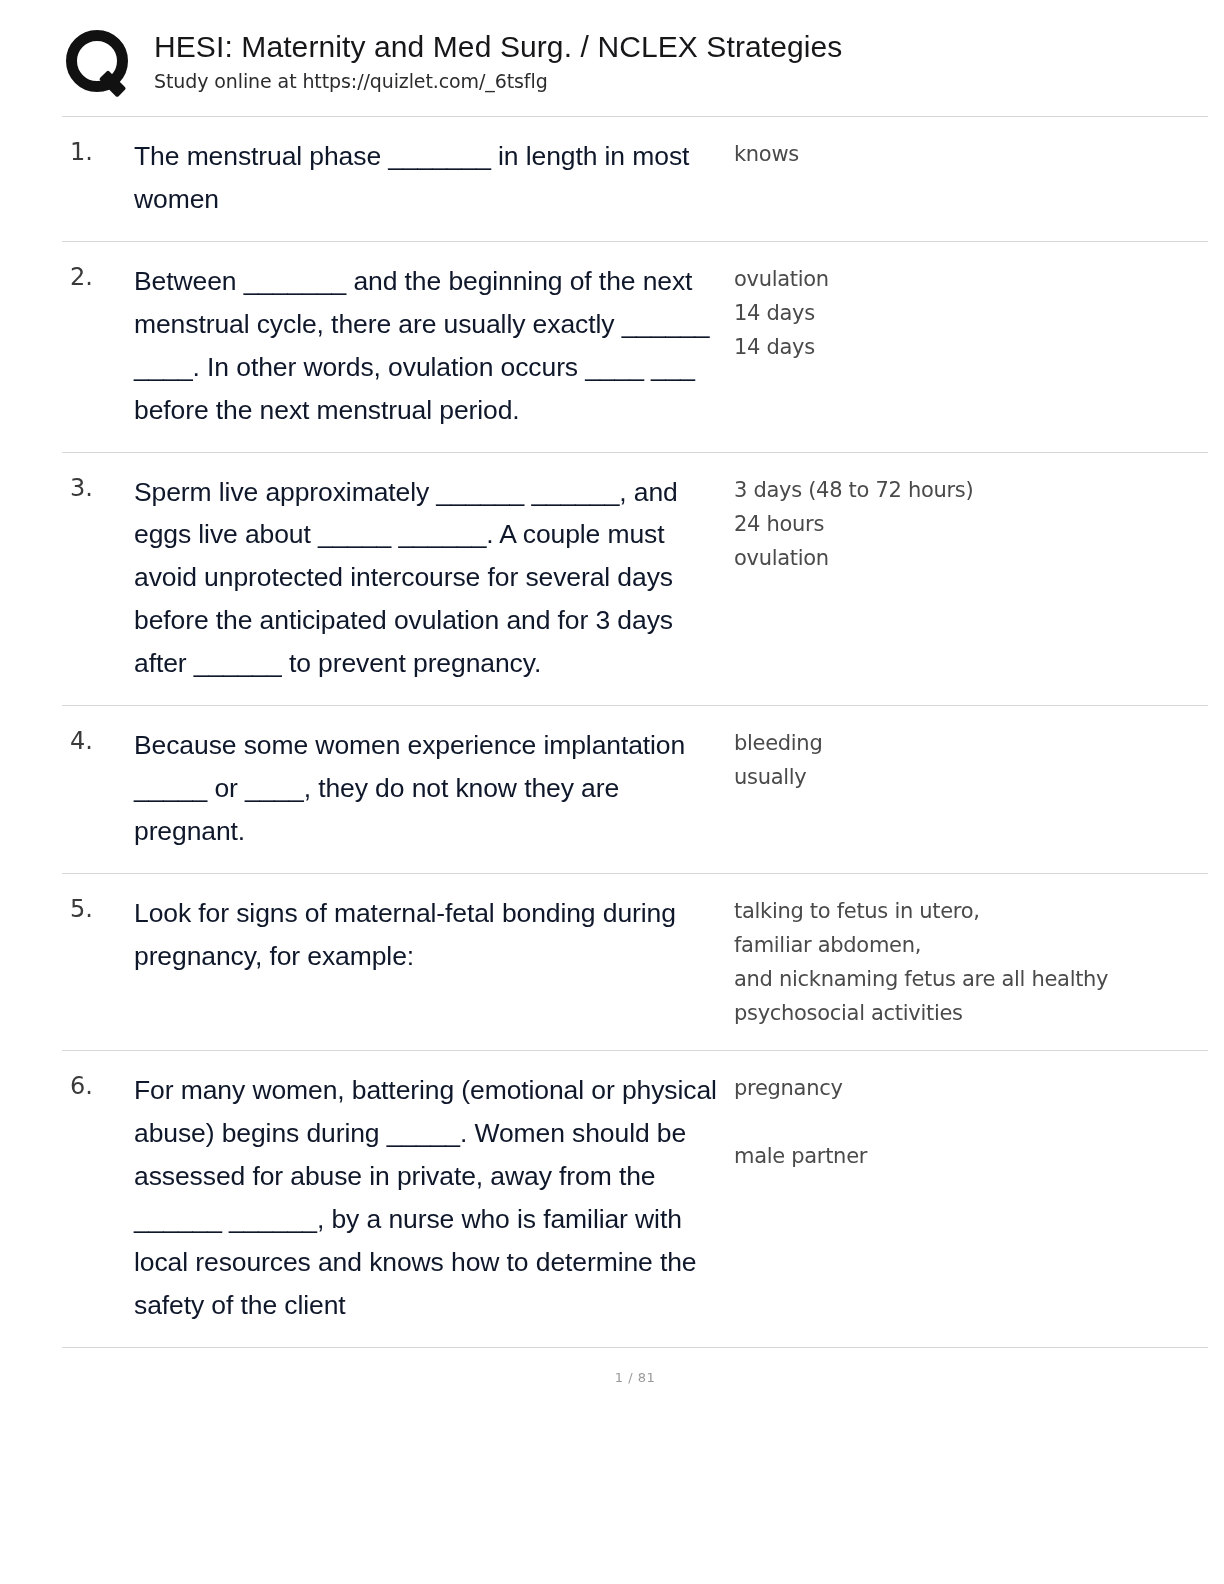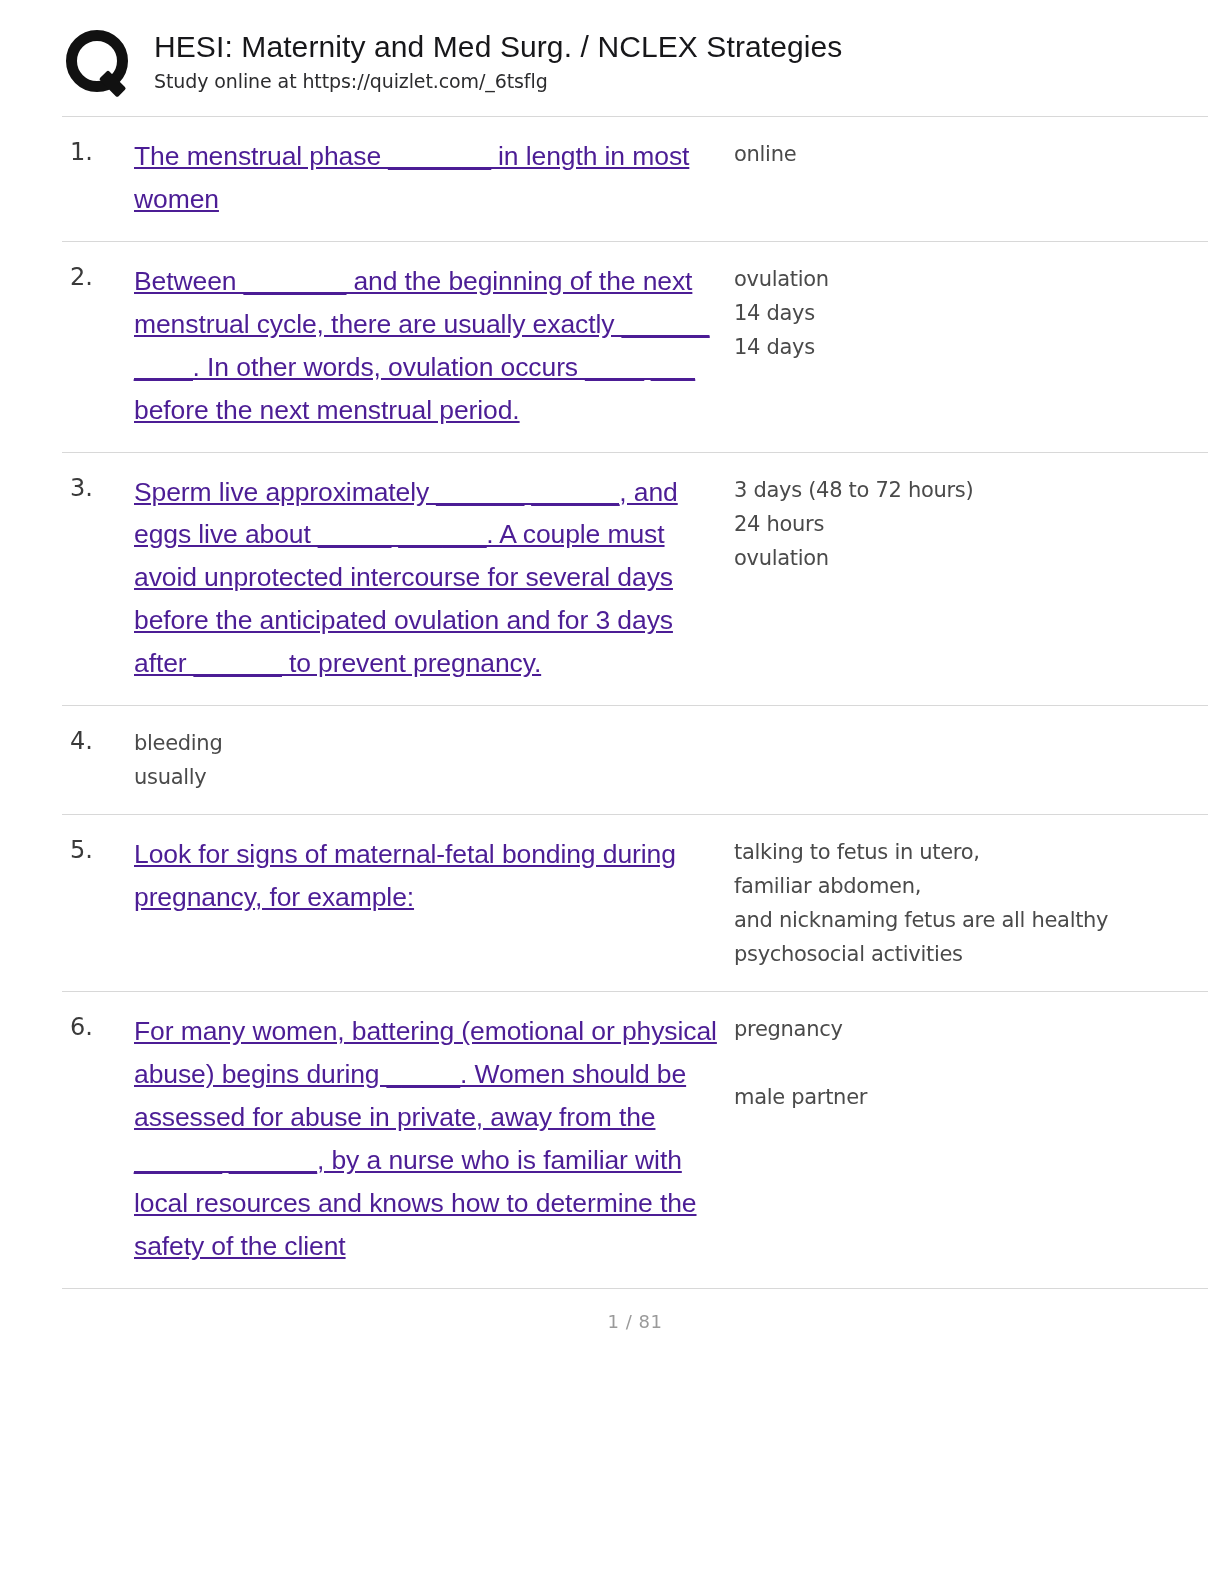--- a/index.html
+++ b/index.html
@@ -97,40 +97,39 @@
     color: #3a3a3a;
     font-family: "DejaVu Sans", sans-serif;
     line-height: 1.45;
     padding-left: 8px;
     box-sizing: border-box;
   }
   .term {
     flex: 0 0 600px;
     font-size: 26.5px;
     line-height: 1.62;
-    color: #4c1d95;
+    color: #0f172a;
     padding-right: 8px;
     box-sizing: border-box;
     letter-spacing: -0.1px;
-    text-decoration: underline;
   }
   .def {
     flex: 1 1 auto;
     font-size: 21px;
     line-height: 1.62;
     color: #4a4a4a;
     font-family: "DejaVu Sans", sans-serif;
     letter-spacing: -0.3px;
     padding-top: 2px;
   }
   .def div { white-space: pre-wrap; }
 
   .footer {
     text-align: center;
-    font-size: 18px;
+    font-size: 13px;
     color: #9a9a9a;
     font-family: "DejaVu Sans", sans-serif;
     padding-top: 22px;
     letter-spacing: 0.5px;
   }
 </style>
 </head>
 <body>
 
 <div class="page">
@@ -145,21 +144,21 @@
       <div class="doc-sub">Study online at https://quizlet.com/_6tsflg</div>
     </div>
   </div>
 
   <div class="rows">
 
     <div class="row">
       <div class="num">1.</div>
       <div class="term">The menstrual phase _______ in length in most women</div>
       <div class="def">
-        <div>online</div>
+        <div>knows</div>
       </div>
     </div>
 
     <div class="row">
       <div class="num">2.</div>
       <div class="term">Between _______ and the beginning of the next menstrual cycle, there are usually exactly ______ ____. In other words, ovulation occurs ____ ___ before the next menstrual period.</div>
       <div class="def">
         <div>ovulation</div>
         <div>14 days</div>
         <div>14 days</div>
@@ -171,20 +170,21 @@
       <div class="term">Sperm live approximately ______ ______, and eggs live about _____ ______. A couple must avoid unprotected intercourse for several days before the anticipated ovulation and for 3 days after ______ to prevent pregnancy.</div>
       <div class="def">
         <div>3 days (48 to 72 hours)</div>
         <div>24 hours</div>
         <div>ovulation</div>
       </div>
     </div>
 
     <div class="row">
       <div class="num">4.</div>
+      <div class="term">Because some women experience implantation _____ or ____, they do not know they are pregnant.</div>
       <div class="def">
         <div>bleeding</div>
         <div>usually</div>
       </div>
     </div>
 
     <div class="row">
       <div class="num">5.</div>
       <div class="term">Look for signs of maternal-fetal bonding during pregnancy, for example:</div>
       <div class="def">

